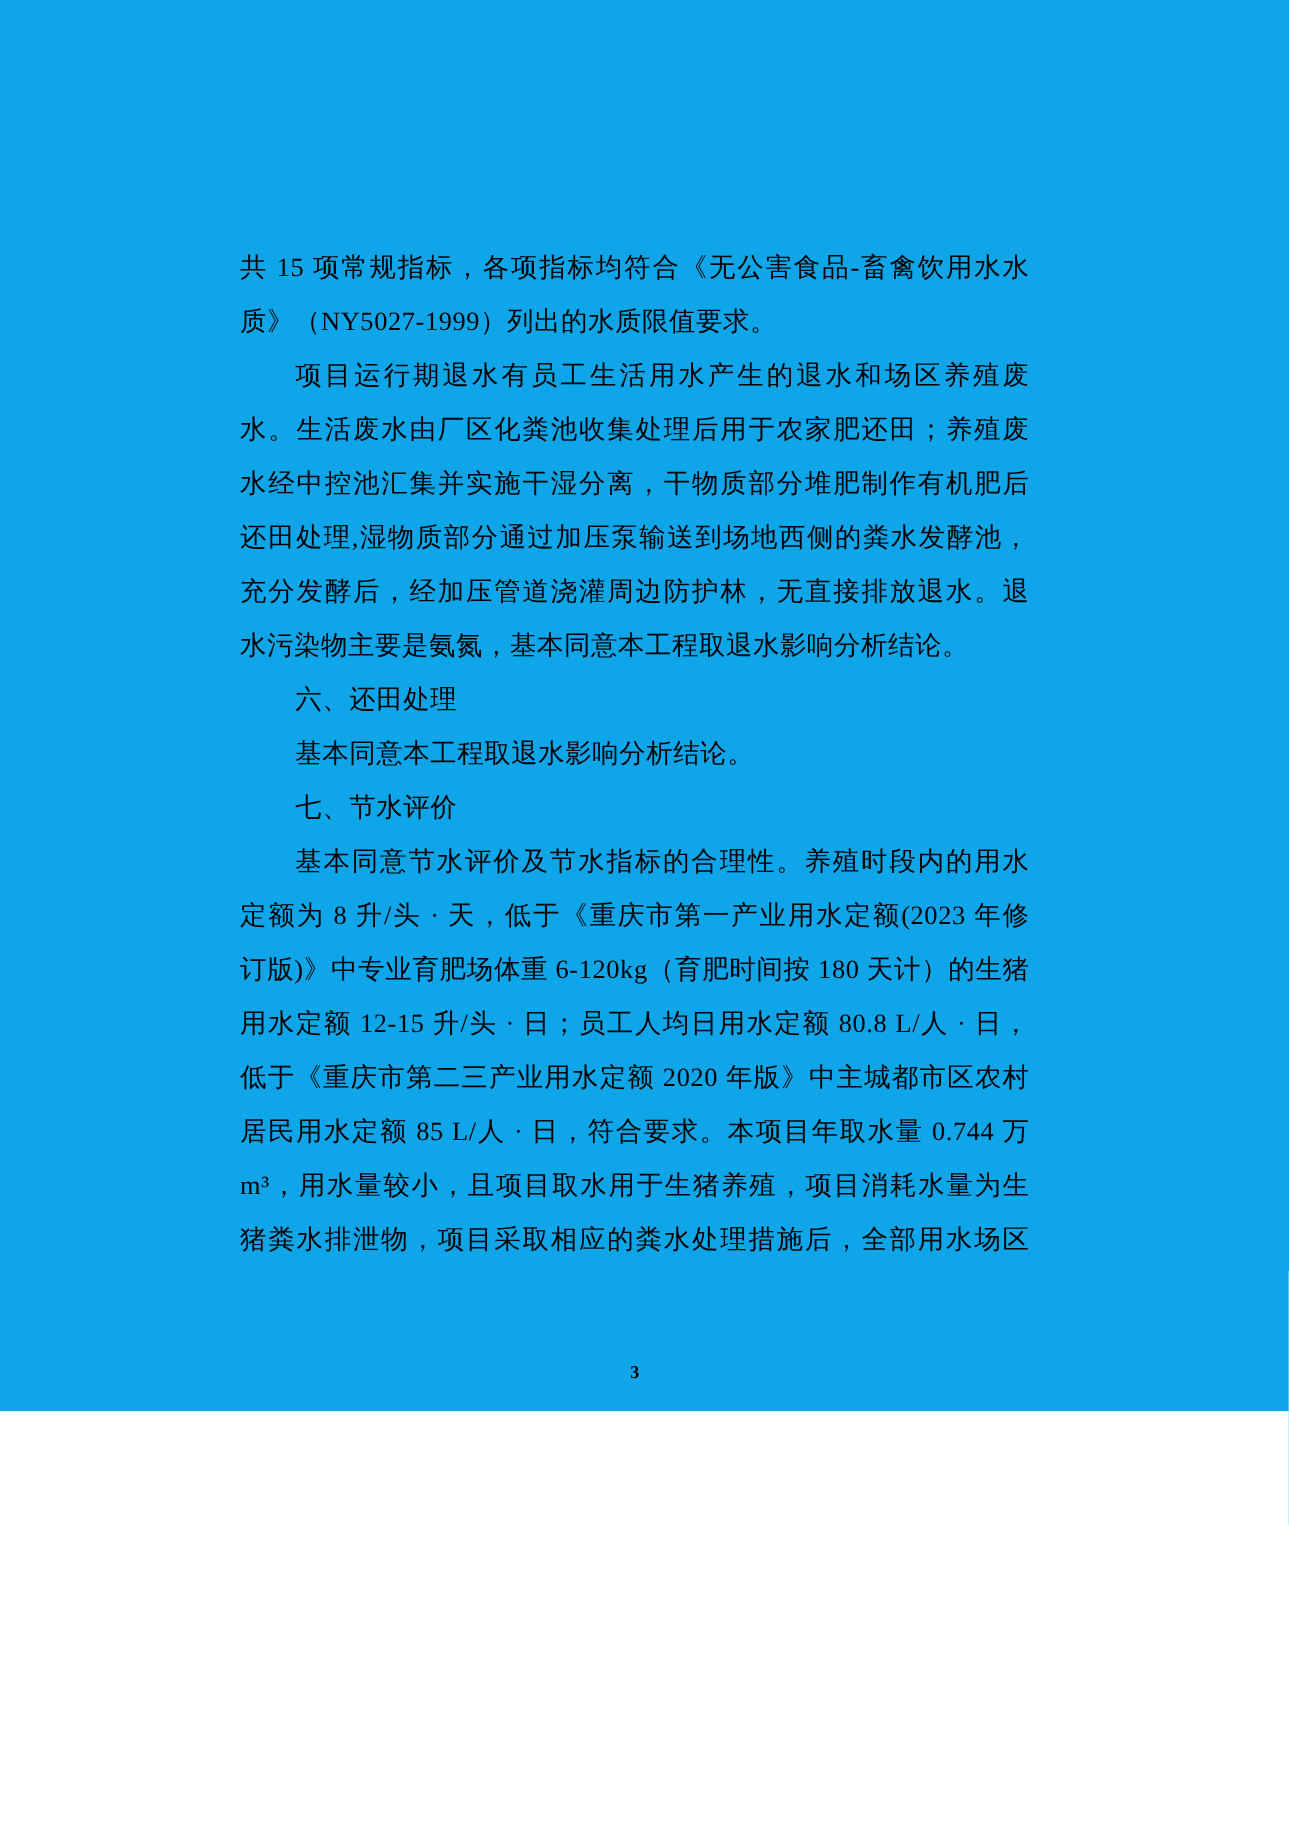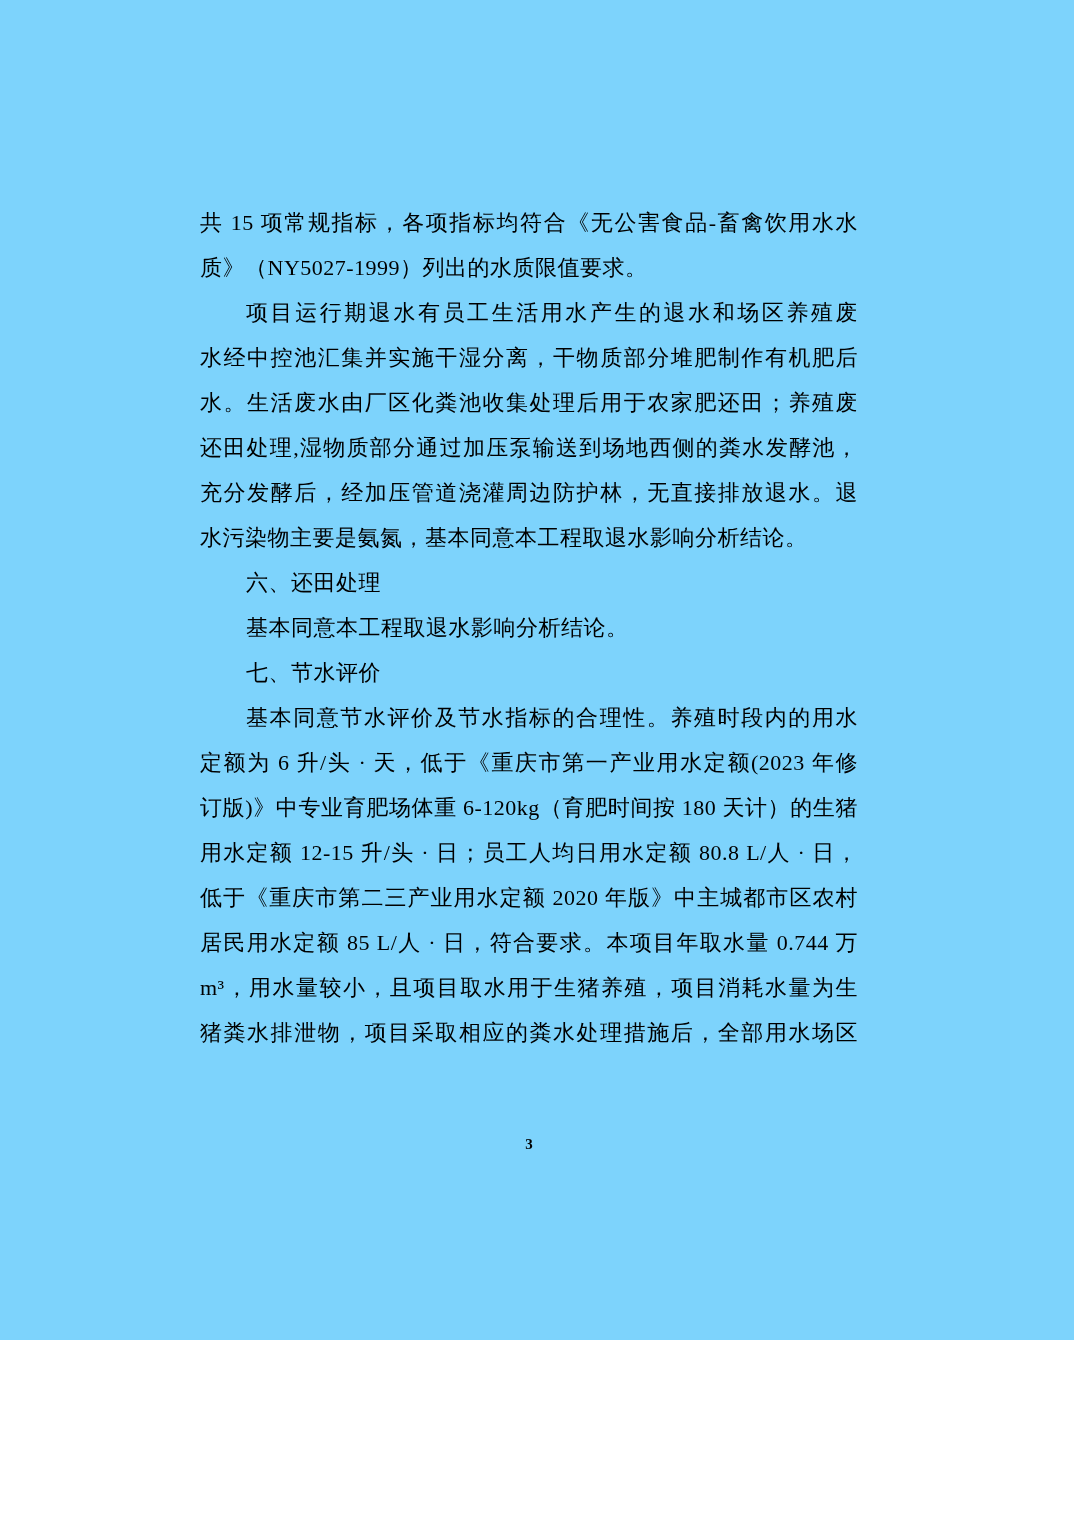--- a/index.html
+++ b/index.html
@@ -3,22 +3,22 @@
 <meta charset="utf-8">
 <style>
   html, body {
     margin: 0;
     padding: 0;
     background: #ffffff;
   }
   .page {
     position: relative;
     width: 1074px;
-    height: 1340px;
-    background: #7dd3fc;
+    height: 1176px;
+    background: #0ea5e9;
     font-family: "Liberation Serif", "DejaVu Serif", serif;
     color: #000000;
     overflow: hidden;
   }
   .content {
     position: absolute;
     left: 200px;
     top: 200px;
     width: 658px;
   }
@@ -54,30 +54,30 @@
   }
 </style>
 </head>
 <body>
 
 <div class="page">
   <div class="content">
       <div class="line just">共 15 项常规指标，各项指标均符合《无公害食品-畜禽饮用水水</div>
       <div class="line">质》（NY5027-1999）列出的水质限值要求。</div>
       <div class="line indent just">项目运行期退水有员工生活用水产生的退水和场区养殖废</div>
+      <div class="line just">水。生活废水由厂区化粪池收集处理后用于农家肥还田；养殖废</div>
       <div class="line just">水经中控池汇集并实施干湿分离，干物质部分堆肥制作有机肥后</div>
-      <div class="line just">水。生活废水由厂区化粪池收集处理后用于农家肥还田；养殖废</div>
       <div class="line just">还田处理,湿物质部分通过加压泵输送到场地西侧的粪水发酵池，</div>
       <div class="line just">充分发酵后，经加压管道浇灌周边防护林，无直接排放退水。退</div>
       <div class="line">水污染物主要是氨氮，基本同意本工程取退水影响分析结论。</div>
       <div class="line indent">六、还田处理</div>
       <div class="line indent">基本同意本工程取退水影响分析结论。</div>
       <div class="line indent">七、节水评价</div>
       <div class="line indent just">基本同意节水评价及节水指标的合理性。养殖时段内的用水</div>
-      <div class="line just">定额为 6 升/头 · 天，低于《重庆市第一产业用水定额(2023 年修</div>
+      <div class="line just">定额为 8 升/头 · 天，低于《重庆市第一产业用水定额(2023 年修</div>
       <div class="line just">订版)》中专业育肥场体重 6-120kg（育肥时间按 180 天计）的生猪</div>
       <div class="line just">用水定额 12-15 升/头 · 日；员工人均日用水定额 80.8 L/人 · 日，</div>
       <div class="line just">低于《重庆市第二三产业用水定额 2020 年版》中主城都市区农村</div>
       <div class="line just">居民用水定额 85 L/人 · 日，符合要求。本项目年取水量 0.744 万</div>
       <div class="line just">m³，用水量较小，且项目取水用于生猪养殖，项目消耗水量为生</div>
       <div class="line just">猪粪水排泄物，项目采取相应的粪水处理措施后，全部用水场区</div>
     </div>
   <div class="footnote">3</div>
   <div class="page-number">–  9  –</div>
 </div>

